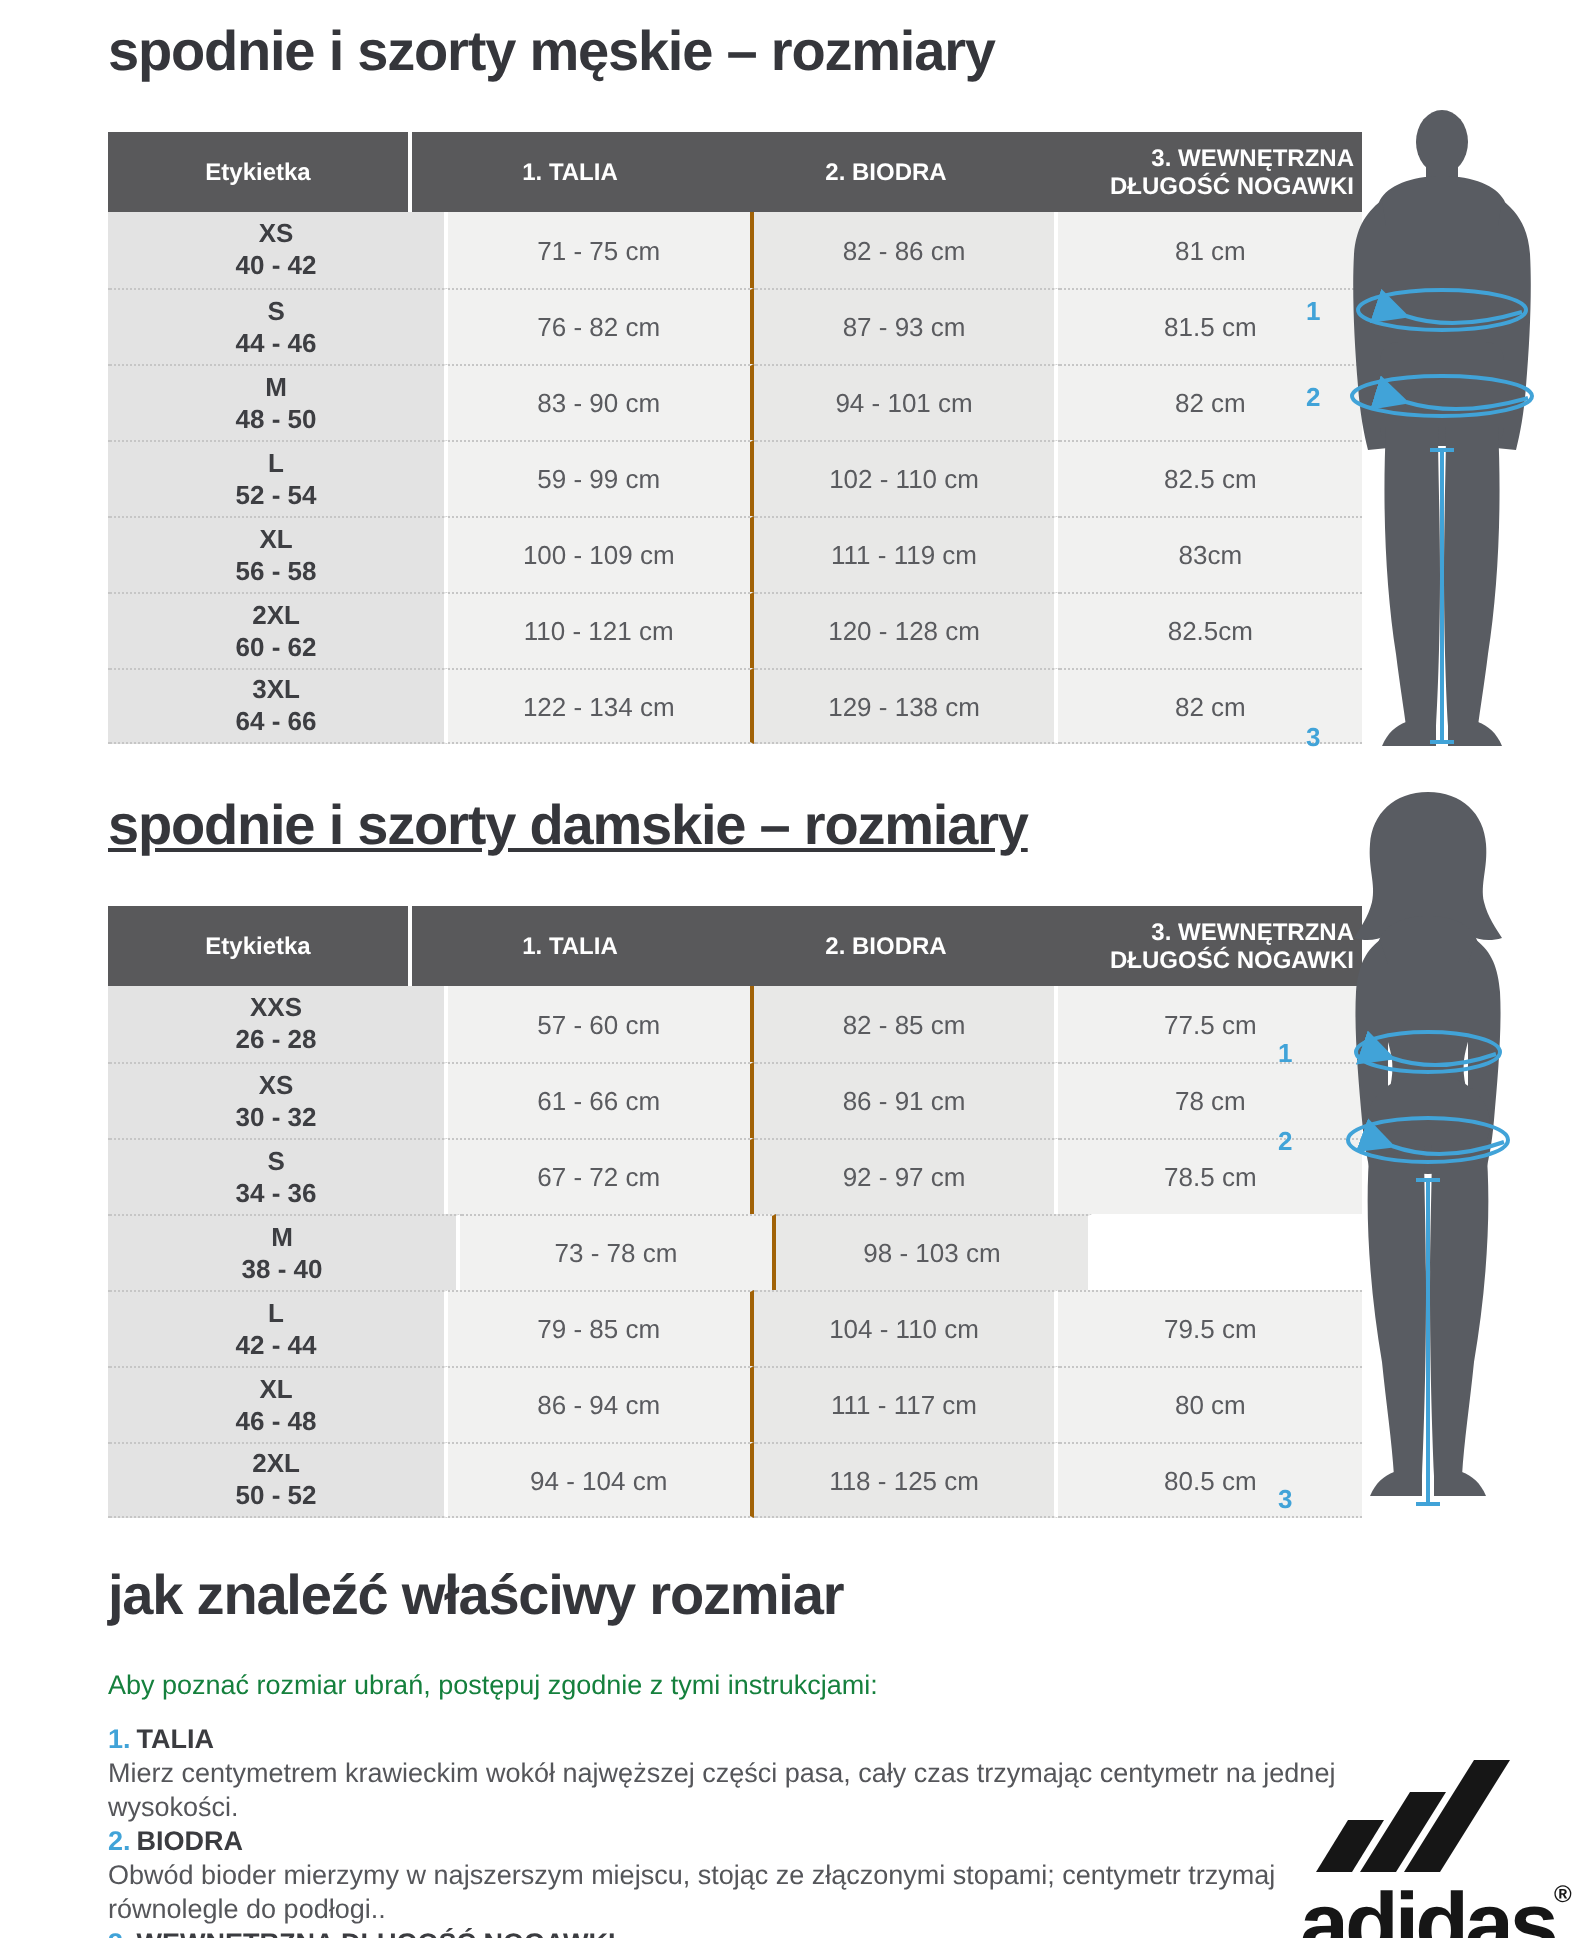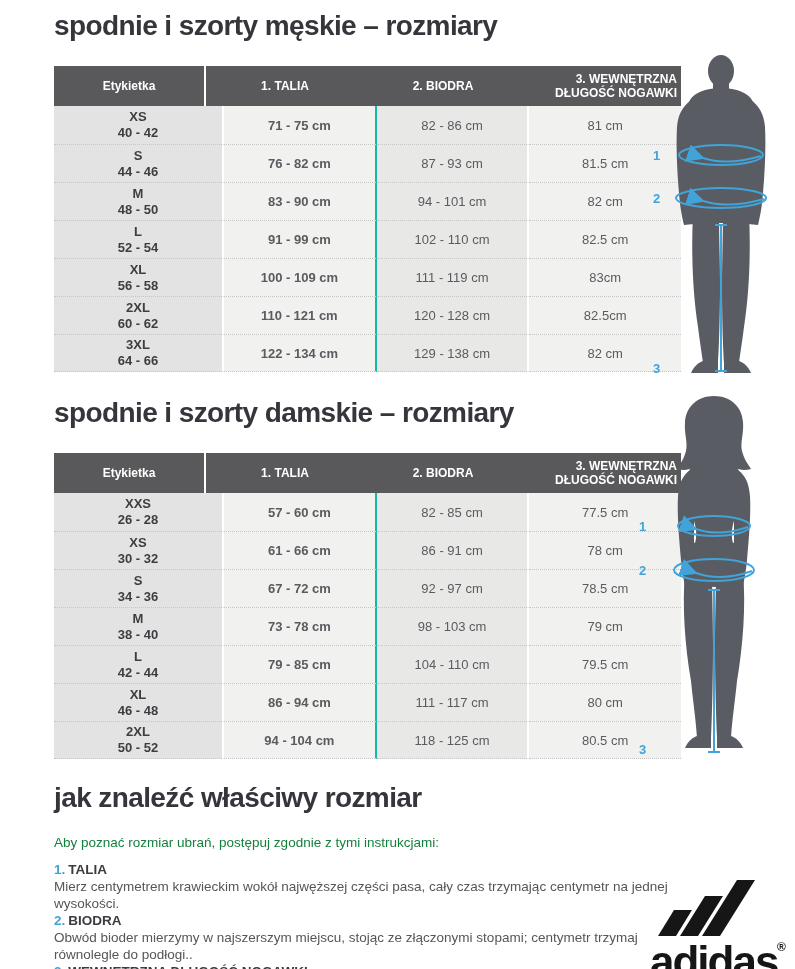--- a/index.html
+++ b/index.html
@@ -30,27 +30,27 @@
   .th.c3 { width: 158px; }
   .th.c4 { width: 157px; padding: 0 2px; }
 
   .tr { display: flex; height: 38px; }
   .td {
     display: flex; flex-direction: column; align-items: center; justify-content: center;
     font-size: 13px; color: #5a5b5f;
   }
   .td.c1 { width: 176px; background: #e3e3e3; border-right: 2px solid #fff;
            font-weight: bold; color: #3d3e42; line-height: 16px; }
-  .td.c2 { width: 158px; background: #f1f1f0; border-right: 2px solid #14b8a6; font-weight: bold; }
+  .td.c2 { width: 158px; background: #f1f1f0; border-right: 2px solid #a16207; }
   .td.c3 { width: 158px; background: #e8e8e7; border-right: 2px solid #fff; }
   .td.c4 { width: 157px; background: #f1f1f0; }
   .tr + .tr .td { border-top: 1px dotted #c6c6c6; }
   .tr:last-child .td { border-bottom: 1px dotted #c6c6c6; }
 
-  .women-section h1.title { margin-top: 23px; }
+  .women-section h1.title { margin-top: 23px; text-decoration: underline; }
   .guide-section h1.title { margin-top: 21px; }
 
   .intro { margin-top: 19px; font-size: 13.5px; color: #15803d; width: 610px; }
   .steps { margin-top: 11px; width: 615px; }
   .step { font-size: 13.5px; line-height: 17px; color: #55565a; }
   .step-head { font-weight: bold; color: #3b3c40; font-size: 13.5px; line-height: 17px; }
   .step-num { color: #41a3d8; font-weight: bold; margin-right: 3px; }
 
   .figure-men   { position: absolute; left: 645px; top: 55px;  width: 150px; height: 322px; }
   .figure-women { position: absolute; left: 633px; top: 390px; width: 162px; height: 375px; }
@@ -99,21 +99,21 @@
             </div>
             <div class="td c2">83 - 90 cm</div>
             <div class="td c3">94 - 101 cm</div>
             <div class="td c4">82 cm</div>
           </div>
           <div class="tr">
             <div class="td c1">
               <div>L</div>
               <div>52 - 54</div>
             </div>
-            <div class="td c2">91 - 99 cm</div>
+            <div class="td c2">59 - 99 cm</div>
             <div class="td c3">102 - 110 cm</div>
             <div class="td c4">82.5 cm</div>
           </div>
           <div class="tr">
             <div class="td c1">
               <div>XL</div>
               <div>56 - 58</div>
             </div>
             <div class="td c2">100 - 109 cm</div>
             <div class="td c3">111 - 119 cm</div>
@@ -176,21 +176,20 @@
             <div class="td c3">92 - 97 cm</div>
             <div class="td c4">78.5 cm</div>
           </div>
           <div class="tr">
             <div class="td c1">
               <div>M</div>
               <div>38 - 40</div>
             </div>
             <div class="td c2">73 - 78 cm</div>
             <div class="td c3">98 - 103 cm</div>
-            <div class="td c4">79 cm</div>
           </div>
           <div class="tr">
             <div class="td c1">
               <div>L</div>
               <div>42 - 44</div>
             </div>
             <div class="td c2">79 - 85 cm</div>
             <div class="td c3">104 - 110 cm</div>
             <div class="td c4">79.5 cm</div>
           </div>

